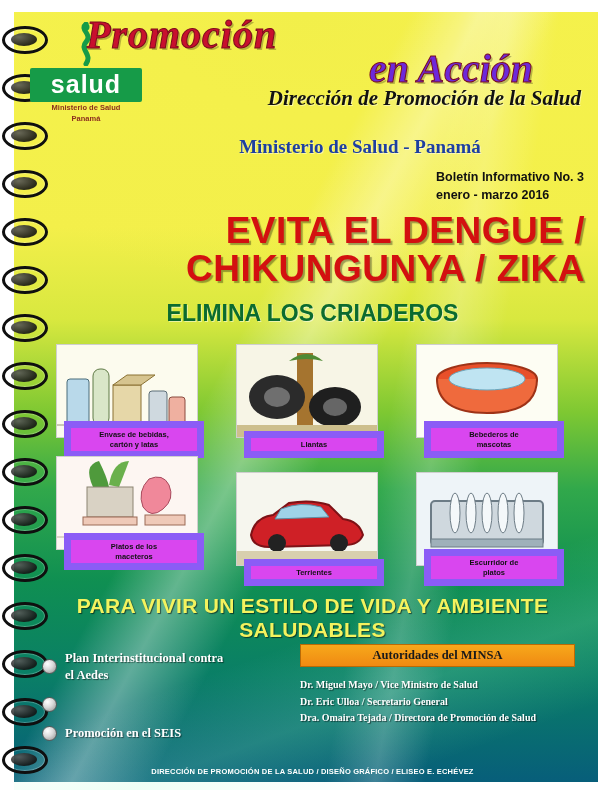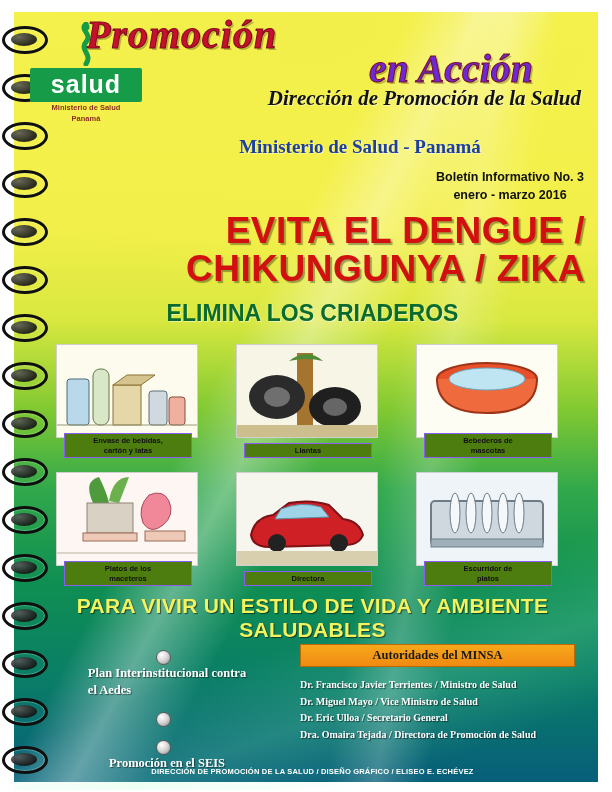--- a/index.html
+++ b/index.html
@@ -97,21 +97,21 @@
     text-shadow:1px 1px 0 rgba(255,255,255,.45);
   }
   .t-ministerio{
     position:absolute;left:150px;top:136px;width:420px;
     text-align:center;
     font-family:"Liberation Serif", serif;
     font-weight:bold;font-size:19px;color:#1d3fa0;
     text-shadow:1px 1px 0 rgba(255,255,255,.5);
   }
   .boletin{
-    position:absolute;right:28px;top:168px;text-align:center;
+    position:absolute;right:28px;top:168px;text-align:left;
     font-size:12.5px;font-weight:bold;color:#111;line-height:1.45;
   }
   
   .t-evita{
     position:absolute;left:40px;top:212px;width:545px;
     text-align:right;
     font-weight:bold;font-size:37px;line-height:1.04;
     color:#d31010;
     text-shadow:2px 2px 1px rgba(0,0,0,.35);
     letter-spacing:.5px;
@@ -128,35 +128,35 @@
   }
   .cell{position:absolute;width:140px;height:108px;}
   .cell .ph{
     position:absolute;left:0;top:0;width:140px;height:92px;
     border:1px solid #cfcfcf;
     background:#fdfdf5;
     overflow:hidden;
   }
   .cap{
     position:absolute;left:8px;bottom:-6px;width:124px;
-    background:#4d7c0f;border:1px solid #8b5cf6;
+    background:#d946ef;border:7px solid #8b5cf6;
     font-size:7.5px;font-weight:bold;color:#111;
     text-align:center;line-height:1.25;padding:2px 1px;
   }
   
   .t-para{
     position:absolute;left:40px;top:594px;width:545px;text-align:center;
     font-weight:bold;font-size:21px;color:#f3f35e;
     text-shadow:1px 1px 1px rgba(0,0,0,.55);
     letter-spacing:.3px;
   }
   .bullets{
     position:absolute;left:42px;top:650px;width:250px;color:#ffffff;
   }
-  .bullets .row{display:flex;align-items:center;margin-bottom:13px;flex-direction:column;}
+  .bullets .row{display:flex;align-items:center;margin-bottom:13px;}
   .dot{
     width:13px;height:13px;border-radius:50%;
     background:radial-gradient(circle at 35% 30%, #ffffff 0%, #d9d9d9 45%, #8f8f8f 100%);
     border:1px solid #5a5a5a;margin-right:8px;flex:0 0 auto;
   }
   .bl{font-weight:bold;font-size:12.5px;line-height:1.35;font-family:"Liberation Serif", serif;text-shadow:1px 1px 1px rgba(0,0,0,.5);}
   .auth-box{
     position:absolute;left:300px;top:644px;width:275px;
   }
   .auth-title{
@@ -306,21 +306,21 @@
         <svg width="140" height="92" viewBox="0 0 140 92">
           <rect width="140" height="92" fill="#fdfdf3"></rect>
           <ellipse cx="70" cy="34" rx="50" ry="16" fill="#e8502a" stroke="#9e3317" stroke-width="2"></ellipse>
           <path d="M20 34 q0 34 50 34 q50 0 50 -34" fill="#ef6a3d" stroke="#9e3317" stroke-width="2"></path>
           <ellipse cx="70" cy="34" rx="38" ry="11" fill="#bfe4f2" stroke="#6aa6bd"></ellipse>
         </svg>
       </div>
       <div class="cap">Bebederos de<br>mascotas</div>
     </div>
 
-    <div class="cell" style="left:0;top:128px">
+    <div class="cell" style="left:0;top:112px">
       <div class="ph">
         <svg width="140" height="92" viewBox="0 0 140 92">
           <rect width="140" height="92" fill="#fdf6f2"></rect>
           <path d="M36 30 q-10 -22 6 -26 q8 16 10 26" fill="#4f9a3c"></path>
           <path d="M52 28 q4 -24 20 -24 q-6 16 -10 26" fill="#6ab04c"></path>
           <rect x="30" y="30" width="46" height="30" fill="#d9d2c4" stroke="#8c8472"></rect>
           <rect x="26" y="60" width="54" height="8" fill="#efc9b8" stroke="#9b6a56"></rect>
           <path d="M92 22 q14 -6 20 6 q6 14 -6 24 q-12 10 -20 -2 q-6 -16 6 -28z" fill="#f0889a" stroke="#a84b5e"></path>
           <rect x="88" y="58" width="40" height="10" fill="#efc9b8" stroke="#9b6a56"></rect>
           <line x1="0" y1="80" x2="140" y2="80" stroke="#bdb3a0"></line>
@@ -333,21 +333,21 @@
       <div class="ph">
         <svg width="140" height="92" viewBox="0 0 140 92">
           <rect width="140" height="92" fill="#f6f6ee"></rect>
           <path d="M14 62 q4 -18 22 -20 l16 -12 q22 -4 40 2 l14 14 q16 2 20 16 q-4 10 -18 10 l-76 2 q-16 0 -18 -12z" fill="#cf2026" stroke="#7d1216" stroke-width="2"></path>
           <path d="M44 36 q20 -8 40 -2 l8 10 l-54 2z" fill="#9fd3e8" stroke="#5b8fa5"></path>
           <circle cx="40" cy="70" r="9" fill="#222"></circle>
           <circle cx="102" cy="70" r="9" fill="#222"></circle>
           <rect x="0" y="78" width="140" height="14" fill="#d8cfae"></rect>
         </svg>
       </div>
-      <div class="cap">Directora</div>
+      <div class="cap">Terrientes</div>
     </div>
 
     <div class="cell" style="left:360px;top:128px">
       <div class="ph">
         <svg width="140" height="92" viewBox="0 0 140 92">
           <rect width="140" height="92" fill="#eef4f8"></rect>
           <rect x="14" y="28" width="112" height="44" rx="4" fill="#cfd8de" stroke="#6d7c86" stroke-width="2"></rect>
           <g stroke="#6d7c86" fill="#f4f8fa">
             <ellipse cx="38" cy="40" rx="5" ry="20"></ellipse>
             <ellipse cx="54" cy="40" rx="5" ry="20"></ellipse>
@@ -376,21 +376,20 @@
     </div>
     <div class="row">
       <span class="dot"></span>
       <span class="bl" style="white-space:pre-line">Promoción en el SEIS</span>
     </div>
   </div>
 
   <div class="auth-box">
     <div class="auth-title">Autoridades del MINSA</div>
     <div class="auth-list">
-      <div>Dr. Francisco Javier Terrientes / Ministro de Salud</div>
       <div>Dr. Miguel Mayo / Vice Ministro de Salud</div>
       <div>Dr. Eric Ulloa / Secretario General</div>
       <div>Dra. Omaira Tejada / Directora de Promoción de Salud</div>
     </div>
   </div>
 
   <div class="footer">DIRECCIÓN DE PROMOCIÓN DE LA SALUD / DISEÑO GRÁFICO / ELISEO E. ECHÉVEZ</div>
 
 </div>
 

